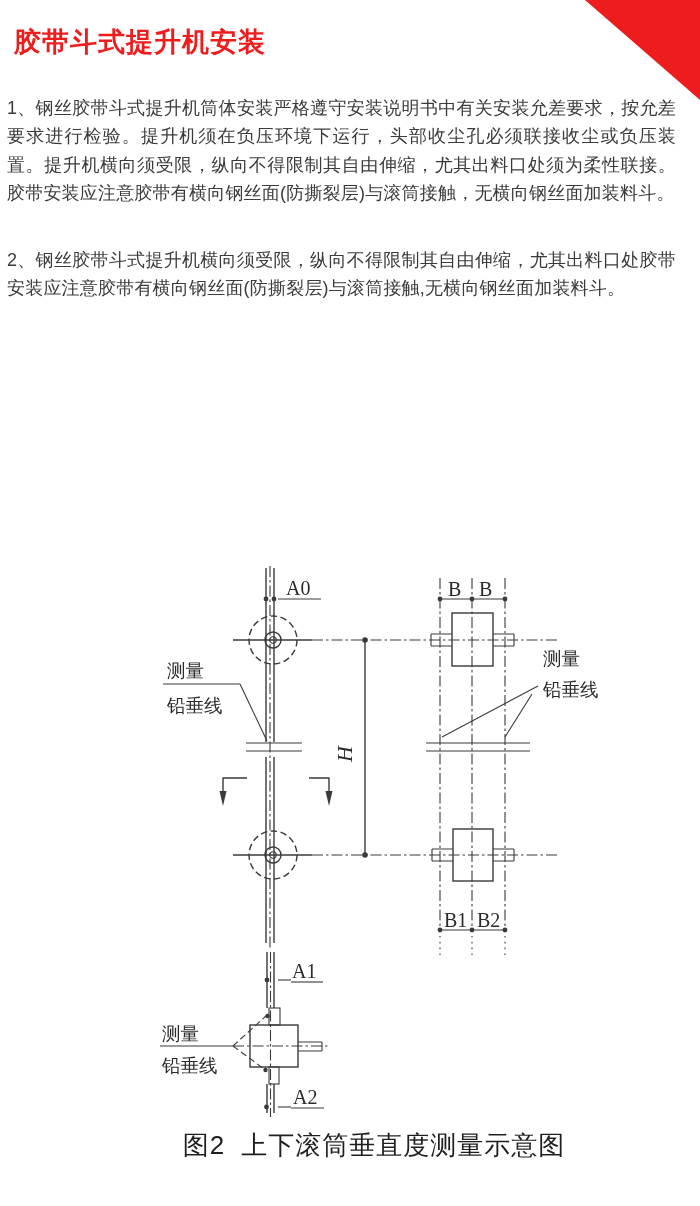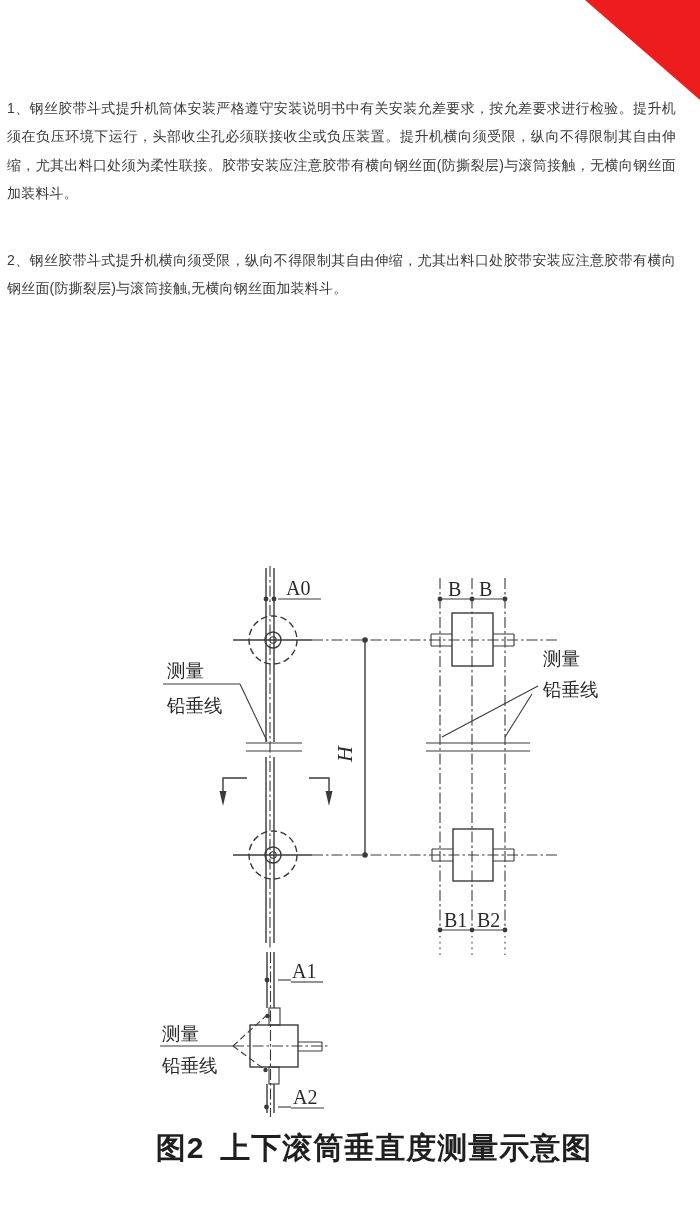--- a/index.html
+++ b/index.html
@@ -21,50 +21,51 @@
     background:var(--accent);
     clip-path:polygon(0 0,100% 0,100% 100%);
   }
   .title{
     position:absolute;left:14px;top:24px;
     font-size:27px;font-weight:bold;color:var(--accent);
     letter-spacing:1px;
   }
   .para{
     position:absolute;left:7px;width:669px;
-    font-size:14px;line-height:28.3px;letter-spacing:.2px;
+    font-size:18px;line-height:28.3px;letter-spacing:.2px;
     color:var(--body-text);text-align:justify;
   }
   .p1{top:94px;}
   .p2{top:246px;}
   .p3{top:338px;}
   .diagram{position:absolute;left:0;top:555px;width:700px;height:575px;}
   .s{stroke:var(--line);fill:none;stroke-width:1.4;}
   .t1{stroke-width:1.1;}
   .dd{stroke-dasharray:11 3 2.5 3;}
   .dsh{stroke-dasharray:6.5 3.5;}
   .dot{stroke-dasharray:1.6 4.2;}
   .pt{fill:var(--line);stroke:none;}
   .txt{font-family:"Liberation Serif", serif;font-size:20px;fill:var(--ink);}
   .it{font-style:italic;font-size:22px;}
   .cjk{font-family:"Liberation Serif", serif;font-size:18.5px;fill:var(--ink);}
   .caption{
     position:absolute;left:48px;top:1128px;width:652px;
-    text-align:center;font-size:30px;font-weight:bold;color:var(--caption);
+    text-align:center;font-size:26px;font-weight:normal;color:var(--caption);
     font-family:"Liberation Sans", sans-serif;letter-spacing:1px;
   }
   .caption .fig-no{margin-right:16px;}
 </style>
 </head>
 <body>
 
 <div class="page">
 
   <div class="corner-triangle"></div>
 
+  <h1 class="title">胶带斗式提升机安装</h1>
 
   <p class="para p1">1、钢丝胶带斗式提升机筒体安装严格遵守安装说明书中有关安装允差要求，按允差要求进行检验。提升机须在负压环境下运行，头部收尘孔必须联接收尘或负压装置。提升机横向须受限，纵向不得限制其自由伸缩，尤其出料口处须为柔性联接。胶带安装应注意胶带有横向钢丝面(防撕裂层)与滚筒接触，无横向钢丝面加装料斗。</p>
   <p class="para p2">2、钢丝胶带斗式提升机横向须受限，纵向不得限制其自由伸缩，尤其出料口处胶带安装应注意胶带有横向钢丝面(防撕裂层)与滚筒接触,无横向钢丝面加装料斗。</p>
 
   <svg class="diagram" viewBox="0 555 700 575" xmlns="http://www.w3.org/2000/svg">
 
     <g>
       <path class="s" d="M266 568 V742 M266 757 V943 M274 568 V742 M274 757 V943"></path>
       <path class="s t1 dd" d="M270 566 V948"></path>
       <circle class="s dsh" cx="273" cy="640" r="24"></circle>

